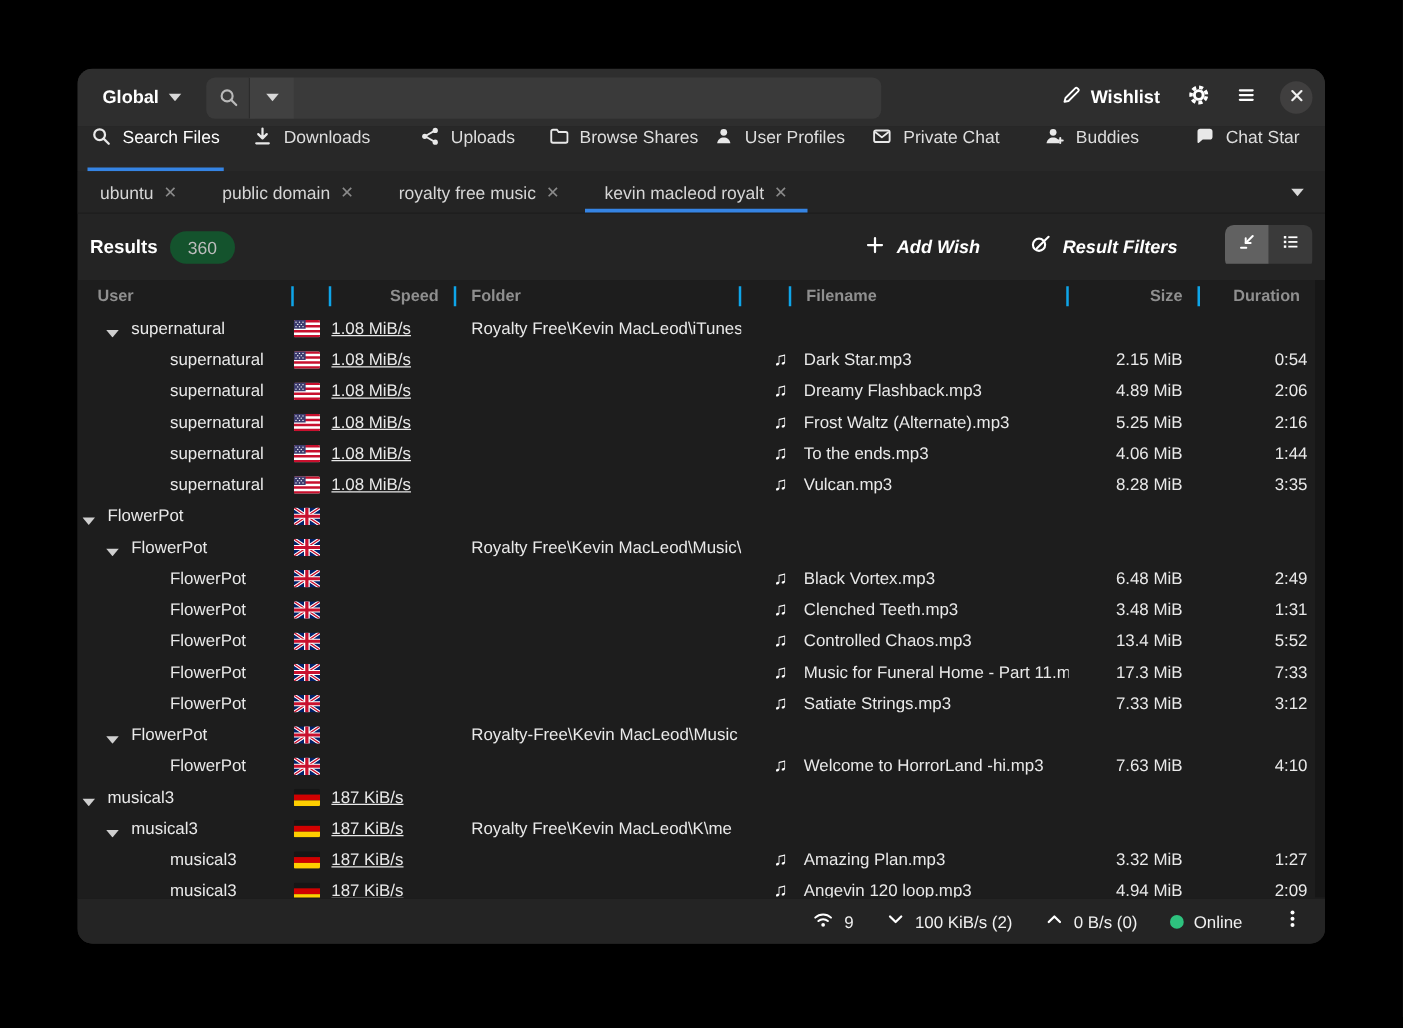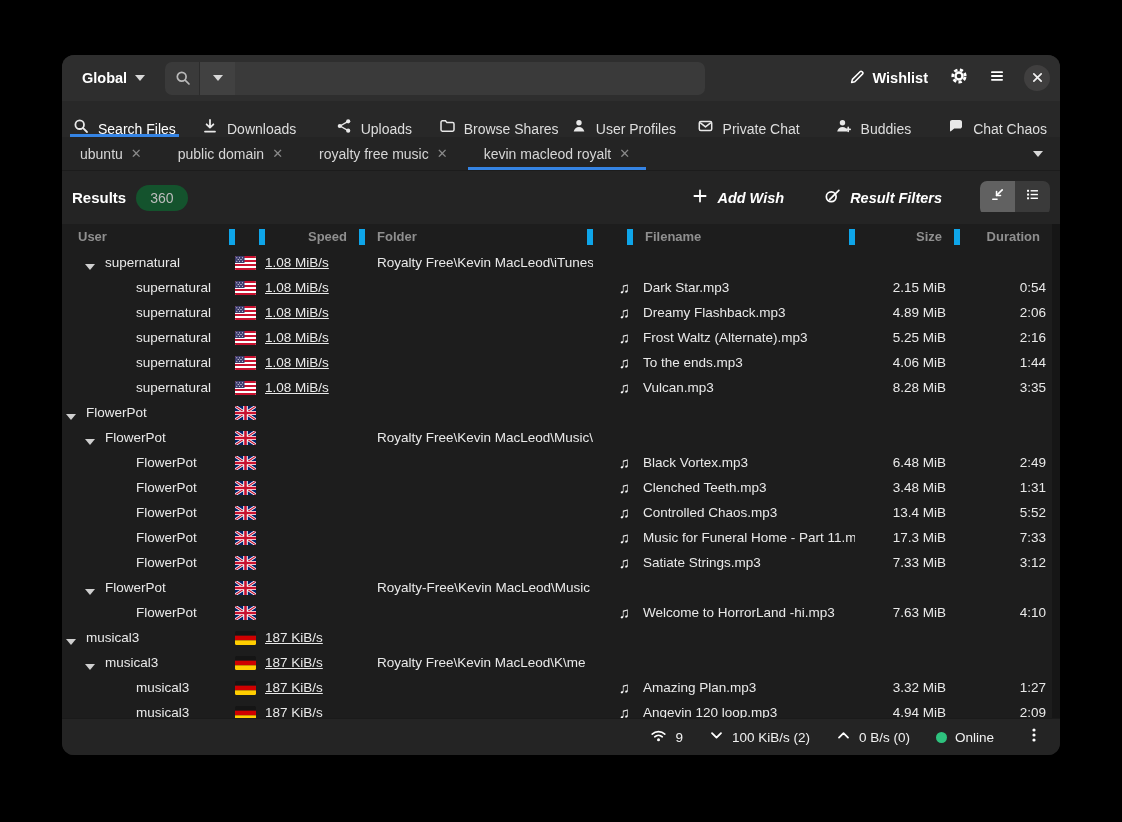--- a/index.html
+++ b/index.html
@@ -21,21 +21,21 @@
   .entry-combo{width:36px;align-self:stretch;display:flex;align-items:center;justify-content:center;
     border-left:1px solid #2c2c2c;background:#414141;cursor:pointer;}
   .hdr-actions{display:flex;align-items:center;margin-left:auto;gap:4px;}
   .hdr-btn{display:flex;align-items:center;gap:8px;color:#fff;font-weight:700;font-size:14.5px;
     padding:7px 10px;border-radius:6px;cursor:pointer;}
   .icon-btn{width:34px;height:32px;display:flex;align-items:center;justify-content:center;border-radius:6px;cursor:pointer;}
   .close-btn{width:26px;height:26px;border-radius:50%;background:#403f3f;display:flex;align-items:center;justify-content:center;
     margin-left:6px;cursor:pointer;}
   
   .main-tabs{height:36px;background:#282828;display:flex;flex:0 0 auto;}
-  .main-tab{flex:1;display:flex;align-items:flex-end;justify-content:center;gap:9px;color:#dedede;font-size:14px;
+  .main-tab{flex:1;display:flex;align-items:flex-start;justify-content:center;gap:9px;color:#dedede;font-size:14px;
     position:relative;cursor:pointer;white-space:nowrap;}
   .main-tab.active{color:#fff;}
   .main-tab.active::after{content:"";position:absolute;left:8px;right:8px;bottom:0;height:3px;background:var(--accent);}
   
   .sub-tabs{height:34px;background:#242424;display:flex;align-items:stretch;flex:0 0 auto;border-bottom:1px solid #1c1c1c;position:relative;}
   .sub-tab{display:flex;align-items:center;gap:8px;padding:0 18px;color:#d6d6d6;font-size:14px;position:relative;cursor:pointer;white-space:nowrap;}
   .sub-tab.active::after{content:"";position:absolute;left:2px;right:2px;bottom:0;height:3px;background:var(--accent);}
   .tab-close{color:#8a8a8a;font-size:13px;line-height:1;cursor:pointer;}
   .subtab-overflow{margin-left:auto;width:44px;display:flex;align-items:center;justify-content:center;cursor:pointer;}
   
@@ -45,21 +45,21 @@
   .results-actions{margin-left:auto;display:flex;gap:20px;font-style:italic;}
   .tool-btn{display:flex;align-items:center;gap:9px;color:#fff;font-weight:700;font-size:14.5px;padding:7px 10px;border-radius:6px;cursor:pointer;}
   .toggle-group{display:flex;margin-left:8px;border-radius:7px;overflow:hidden;}
   .toggle-btn{width:35px;height:31px;display:flex;align-items:center;justify-content:center;cursor:pointer;background:#3a3a3a;}
   .toggle-btn.on{background:#616161;}
   
   .table-wrap{flex:1;position:relative;background:#1d1d1d;overflow:hidden;padding:0 8px 0 4px;}
   .scroll-gutter{position:absolute;top:0;right:0;width:8px;bottom:0;background:#161616;}
   .grid-row{display:grid;grid-template-columns:169px 30px 100px 228px 40px 222px 105px 92px;align-items:center;}
   .thead{height:26px;color:#8f8f8f;font-size:13px;font-weight:700;}
-  .thead .th{padding:0 12px;height:16px;line-height:16px;border-right:6px solid #0ea5e9;overflow:hidden;white-space:nowrap;}
+  .thead .th{padding:0 12px;height:16px;line-height:16px;border-right:2px solid #0ea5e9;overflow:hidden;white-space:nowrap;}
   .thead .th:last-child{border-right:none;}
   .thead .th.r{text-align:right;}
   .tbody{overflow:hidden;}
   .trow{height:25px;color:#e9e9e9;font-size:13.5px;cursor:default;}
   .cell{overflow:hidden;white-space:nowrap;}
   .user-cell{display:flex;align-items:flex-end;}
   .expander{width:0;height:0;border-left:5.5px solid transparent;border-right:5.5px solid transparent;border-top:6.5px solid #cfcfcf;
     flex:0 0 auto;cursor:pointer;}
   .flag-cell{display:flex;align-items:center;}
   .flag-cell svg{display:block;}
@@ -185,21 +185,21 @@
               <path d="M1.7 13.6c.5-3.1 2.7-4.7 5.3-4.7s4.8 1.6 5.3 4.7z"></path>
             </g>
             <path d="M12.7 9.4v4M10.7 11.4h4" stroke="#e8e8e8" stroke-width="1.6" stroke-linecap="round"></path>
           </svg></span>
         <span>Buddies</span>
       </div>
       <div class="main-tab">
         <span><svg width="16" height="16" viewBox="0 0 16 16">
             <path d="M2 4.1c0-1.2.9-2.1 2.1-2.1h7.8c1.2 0 2.1.9 2.1 2.1v4.4c0 1.2-.9 2.1-2.1 2.1H6.2l-3.3 2.7c-.4.3-.9 0-.9-.5V4.1z" fill="#e8e8e8"></path>
           </svg></span>
-        <span>Chat Chaos</span>
+        <span>Chat Star</span>
       </div>
     </div>
 
   <div class="sub-tabs" id="sub-tabs">
       <div class="sub-tab">
         <span>ubuntu</span>
         <span class="tab-close">✕</span>
       </div>
       <div class="sub-tab">
         <span>public domain</span>

